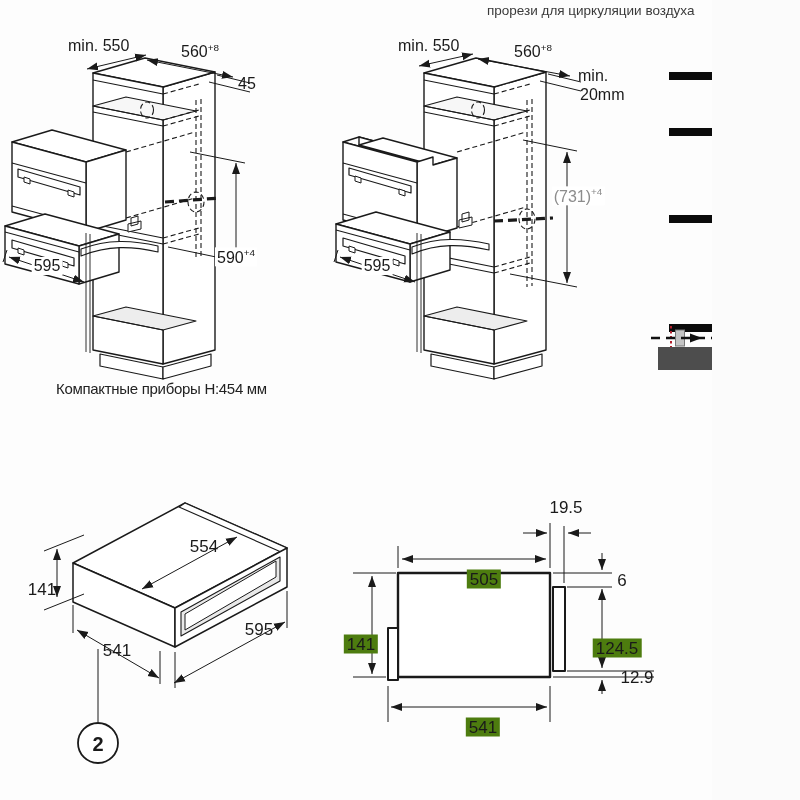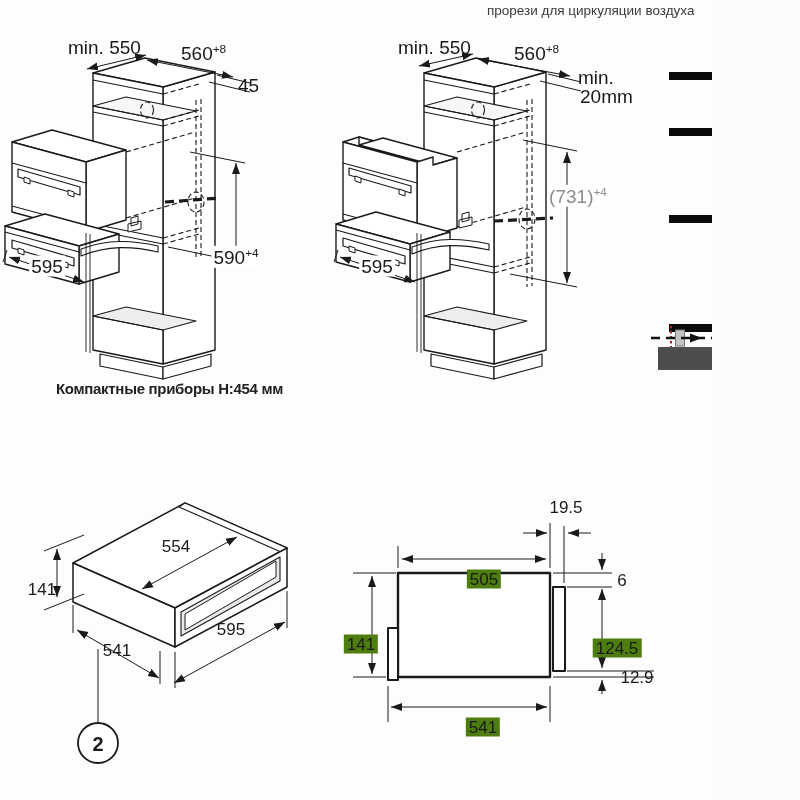--- a/index.html
+++ b/index.html
@@ -1,27 +1,27 @@
 <!DOCTYPE html>
 <html><head>
 <meta charset="utf-8">
 <style>
   html,body{margin:0;padding:0;background:#fbfbfb;}
   #canvas{position:relative;width:712px;height:800px;background:#fdfdfd;overflow:hidden;
           font-family:"Liberation Sans", sans-serif;color:#1a1a1a;}
   #art{position:absolute;left:0;top:0;}
-  .lbl{position:absolute;white-space:nowrap;font-size:19px;color:#1a1a1a;line-height:1;}
+  .lbl{position:absolute;white-space:nowrap;font-size:16px;color:#1a1a1a;line-height:1;}
   .lbl.center{transform:translate(-50%,-50%);}
   .lbl.bgw{background:#fff;padding:1px 2px;}
   .lbl.bgg{background:#4d7c0f;padding:1px 3px;margin-top:20px;}
   .lbl .sup{font-size:62%;vertical-align:super;}
-  .cap{font-size:15px;color:#222;letter-spacing:-0.3px;font-weight:bold;}
+  .cap{font-size:15px;color:#222;letter-spacing:-0.3px;}
   .title{font-size:13.5px;color:#3a3a3a;}
   .big{font-size:17px;}
-  .rot-iso-up{transform:translate(-50%,-50%) rotate(-28.5deg);}
+  .rot-iso-up{transform:translate(-50%,-50%) rotate(-28.5deg);margin-left:28px;}
   .rot-iso-dn{transform:translate(-50%,-50%) rotate(28deg);}
   .rot-vert{transform:translate(-50%,-50%) rotate(-90deg);}
   .fig-num{font-size:20px;font-weight:bold;}
   .gray{color:#8c8c8c;}
 </style>
 </head>
 <body>
 
 <div id="canvas">
 

